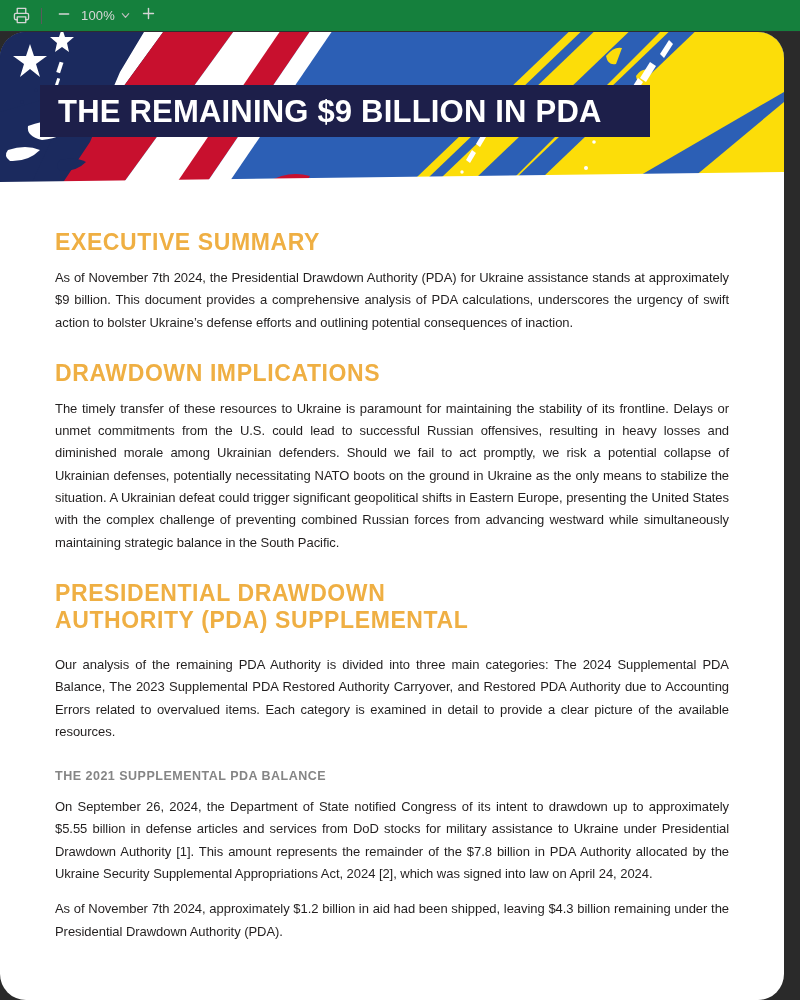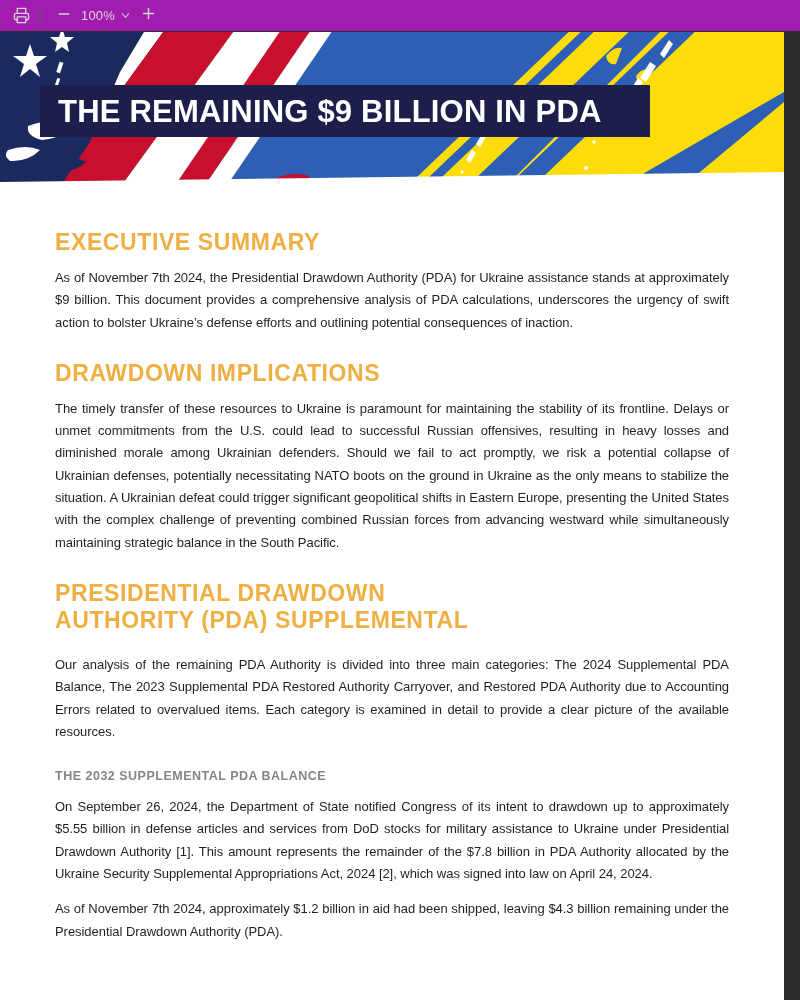--- a/index.html
+++ b/index.html
@@ -11,21 +11,21 @@
     background: #2a2a2a;
     font-family: "Liberation Sans", sans-serif;
   }
 
   
   #viewer-toolbar {
     position: absolute;
     top: 0; left: 0;
     width: 800px;
     height: 32px;
-    background: #a21caf;
+    background: #15803d;
     display: flex;
     align-items: center;
     padding-left: 6px;
     gap: 0px;
     border-bottom: 1px solid #2d2d2f;
   }
 
   .tb-btn {
     width: 30px;
     height: 26px;
@@ -68,20 +68,21 @@
 
   
   #document-page {
     position: absolute;
     top: 32px;
     left: 0;
     width: 784px;
     height: 968px;
     background: #ffffff;
     overflow: hidden;
+    border-radius: 26px;
   }
 
   
   #hero-banner {
     position: relative;
     width: 784px;
     height: 155px;
     overflow: hidden;
     background: #1b2a5e;
   }
@@ -298,21 +299,21 @@
       <span>PRESIDENTIAL DRAWDOWN</span><br>
       <span>AUTHORITY (PDA) SUPPLEMENTAL</span>
     </h2>
 
     <div class="block-gap-xs"></div>
 
     <p class="body-text">Our analysis of the remaining PDA Authority is divided into three main categories: The 2024 Supplemental PDA Balance, The 2023 Supplemental PDA Restored Authority Carryover, and Restored PDA Authority due to Accounting Errors related to overvalued items. Each category is examined in detail to provide a clear picture of the available resources.</p>
 
     <div class="block-gap-lg"></div>
 
-    <h3 class="sub-heading">THE 2032 SUPPLEMENTAL PDA BALANCE</h3>
+    <h3 class="sub-heading">THE 2021 SUPPLEMENTAL PDA BALANCE</h3>
     <p class="body-text">On September 26, 2024, the Department of State notified Congress of its intent to drawdown up to approximately $5.55 billion in defense articles and services from DoD stocks for military assistance to Ukraine under Presidential Drawdown Authority [1]. This amount represents the remainder of the $7.8 billion in PDA Authority allocated by the Ukraine Security Supplemental Appropriations Act, 2024 [2], which was signed into law on April 24, 2024.</p>
 
     <div class="block-gap-sm"></div>
 
     <p class="body-text">As of November 7th 2024, approximately $1.2 billion in aid had been shipped, leaving $4.3 billion remaining under the Presidential Drawdown Authority (PDA).</p>
 
   </div>
 </div>
 
 </body></html>

